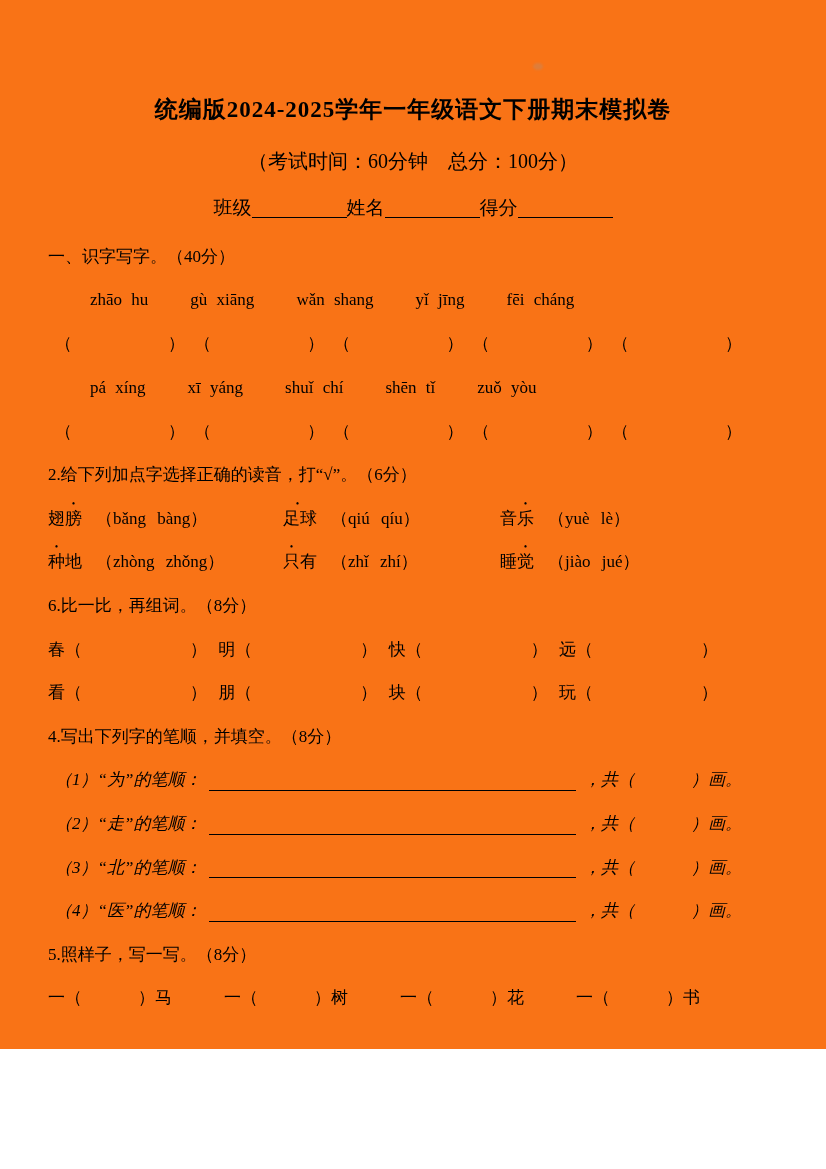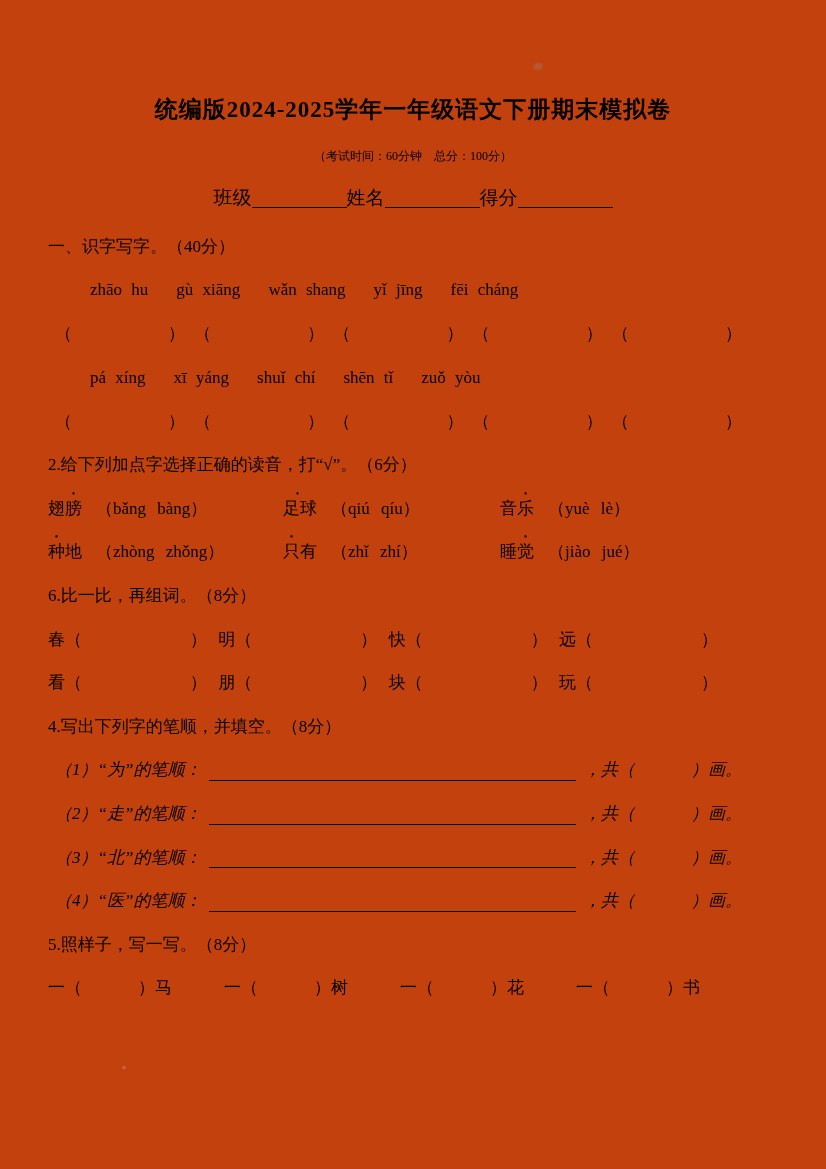--- a/index.html
+++ b/index.html
@@ -1,33 +1,33 @@
 <!DOCTYPE html>
 <html><head>
 <meta charset="utf-8">
 <style>
   html,body{margin:0;padding:0;background:#fff;}
   .sheet{
     position:relative;
-    width:826px;height:1169px;
-    background:#c2410c;color:#000;
+    width:826px;height:1049px;
+    background:#f97316;color:#000;
     font-family:"Liberation Serif","DejaVu Serif",serif;
     overflow:hidden;
   }
   .title{
     padding-top:94px;
     text-align:center;
     font-size:23px;
     font-weight:bold;
     letter-spacing:1px;
   }
   .examinfo{
     margin-top:23px;
     text-align:center;
-    font-size:12px;
+    font-size:20px;
   }
   .fields{
     margin-top:20px;
     text-align:center;
     font-size:19px;
   }
   .blank{
     display:inline-block;
     width:95px;height:1em;
     border-bottom:1.5px solid #000;
@@ -38,21 +38,21 @@
     padding:0 84px 0 48px;
   }
   .line{
     height:43.6px;
     display:flex;
     align-items:center;
     font-size:17px;
     white-space:nowrap;
   }
   .indent{padding-left:42px;}
-  .pyrow{gap:28px;}
+  .pyrow{gap:42px;}
   .py{word-spacing:5px;}
   .parenrow{justify-content:space-between;padding-left:7px;}
   .pgroup{display:inline-flex;align-items:center;}
   .gap{display:inline-block;}
   .g96{width:96px;}
   .g108{width:108px;}
   .g56{width:56px;}
   .cell{display:inline-flex;align-items:center;}
   .c1{width:235px;}
   .c2{width:217px;}

